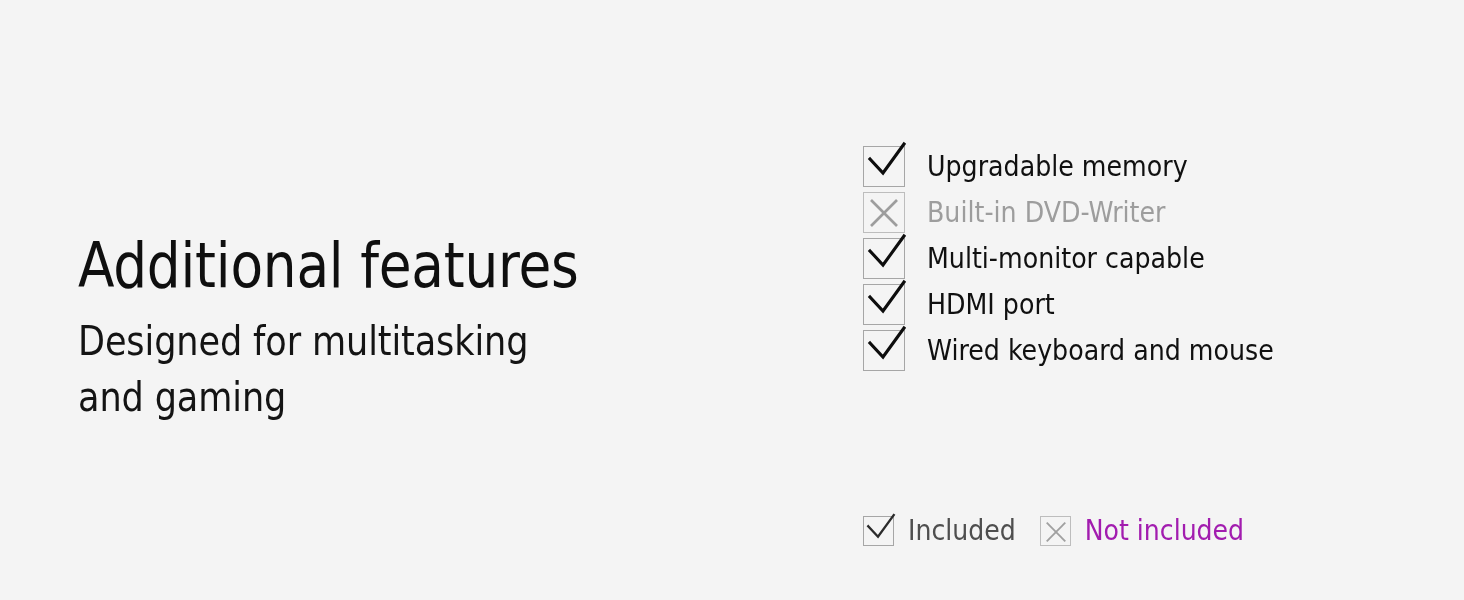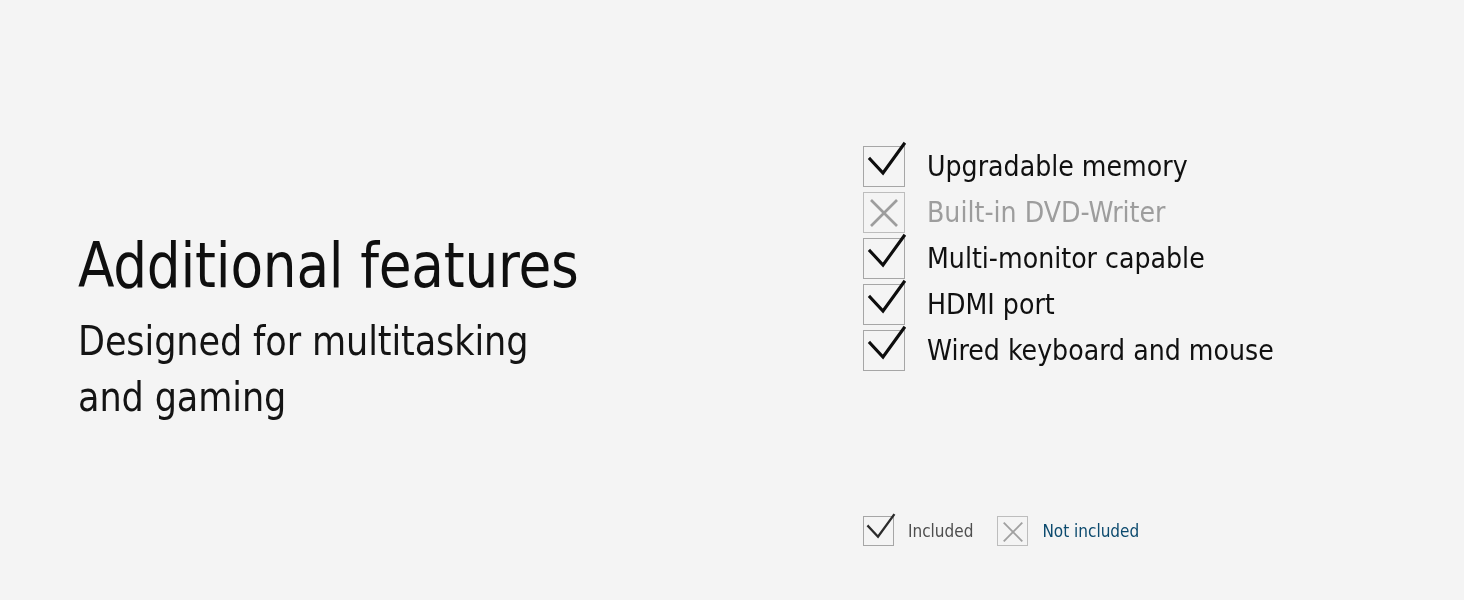--- a/index.html
+++ b/index.html
@@ -148,28 +148,28 @@
     height: 33px;
   }
   .legend-box .ex {
     left: 5px;
     top: 5px;
     width: 20px;
     height: 20px;
   }
   .legend-label {
     margin-left: 14px;
-    font-size: 17px;
+    font-size: 28px;
     line-height: 30px;
     font-weight: 300;
     color: #4e4e4e;
     white-space: nowrap;
   }
   .legend-label.muted {
-    color: #0c4a6e;
+    color: #a21caf;
   }
 </style>
 </head>
 <body>
 
 <div id="slide">
 
   <div class="left-block">
     <div class="headline">Additional features</div>
     <div class="subhead">

